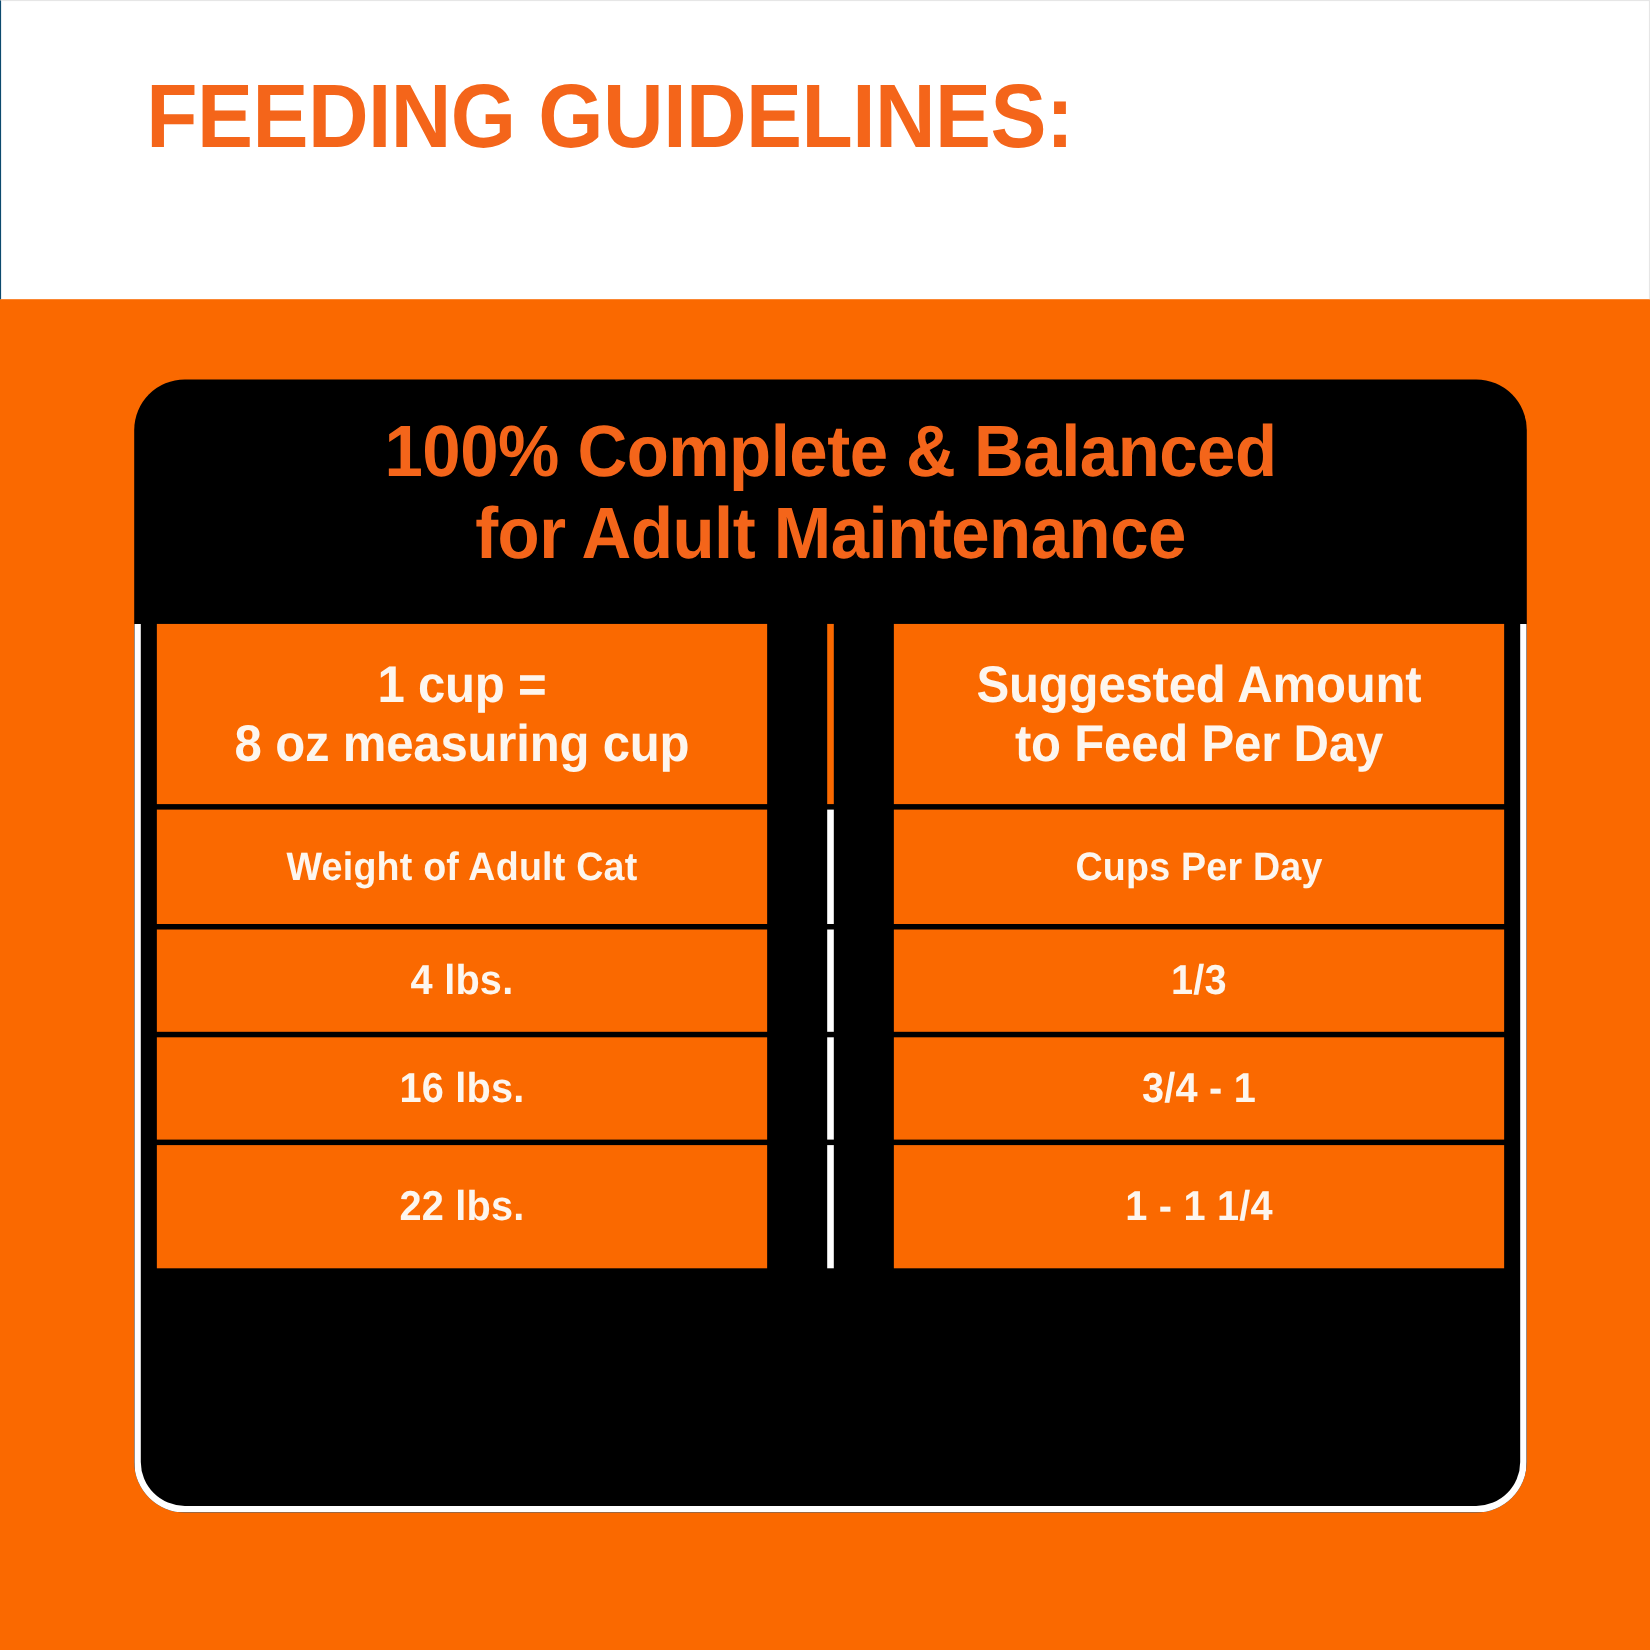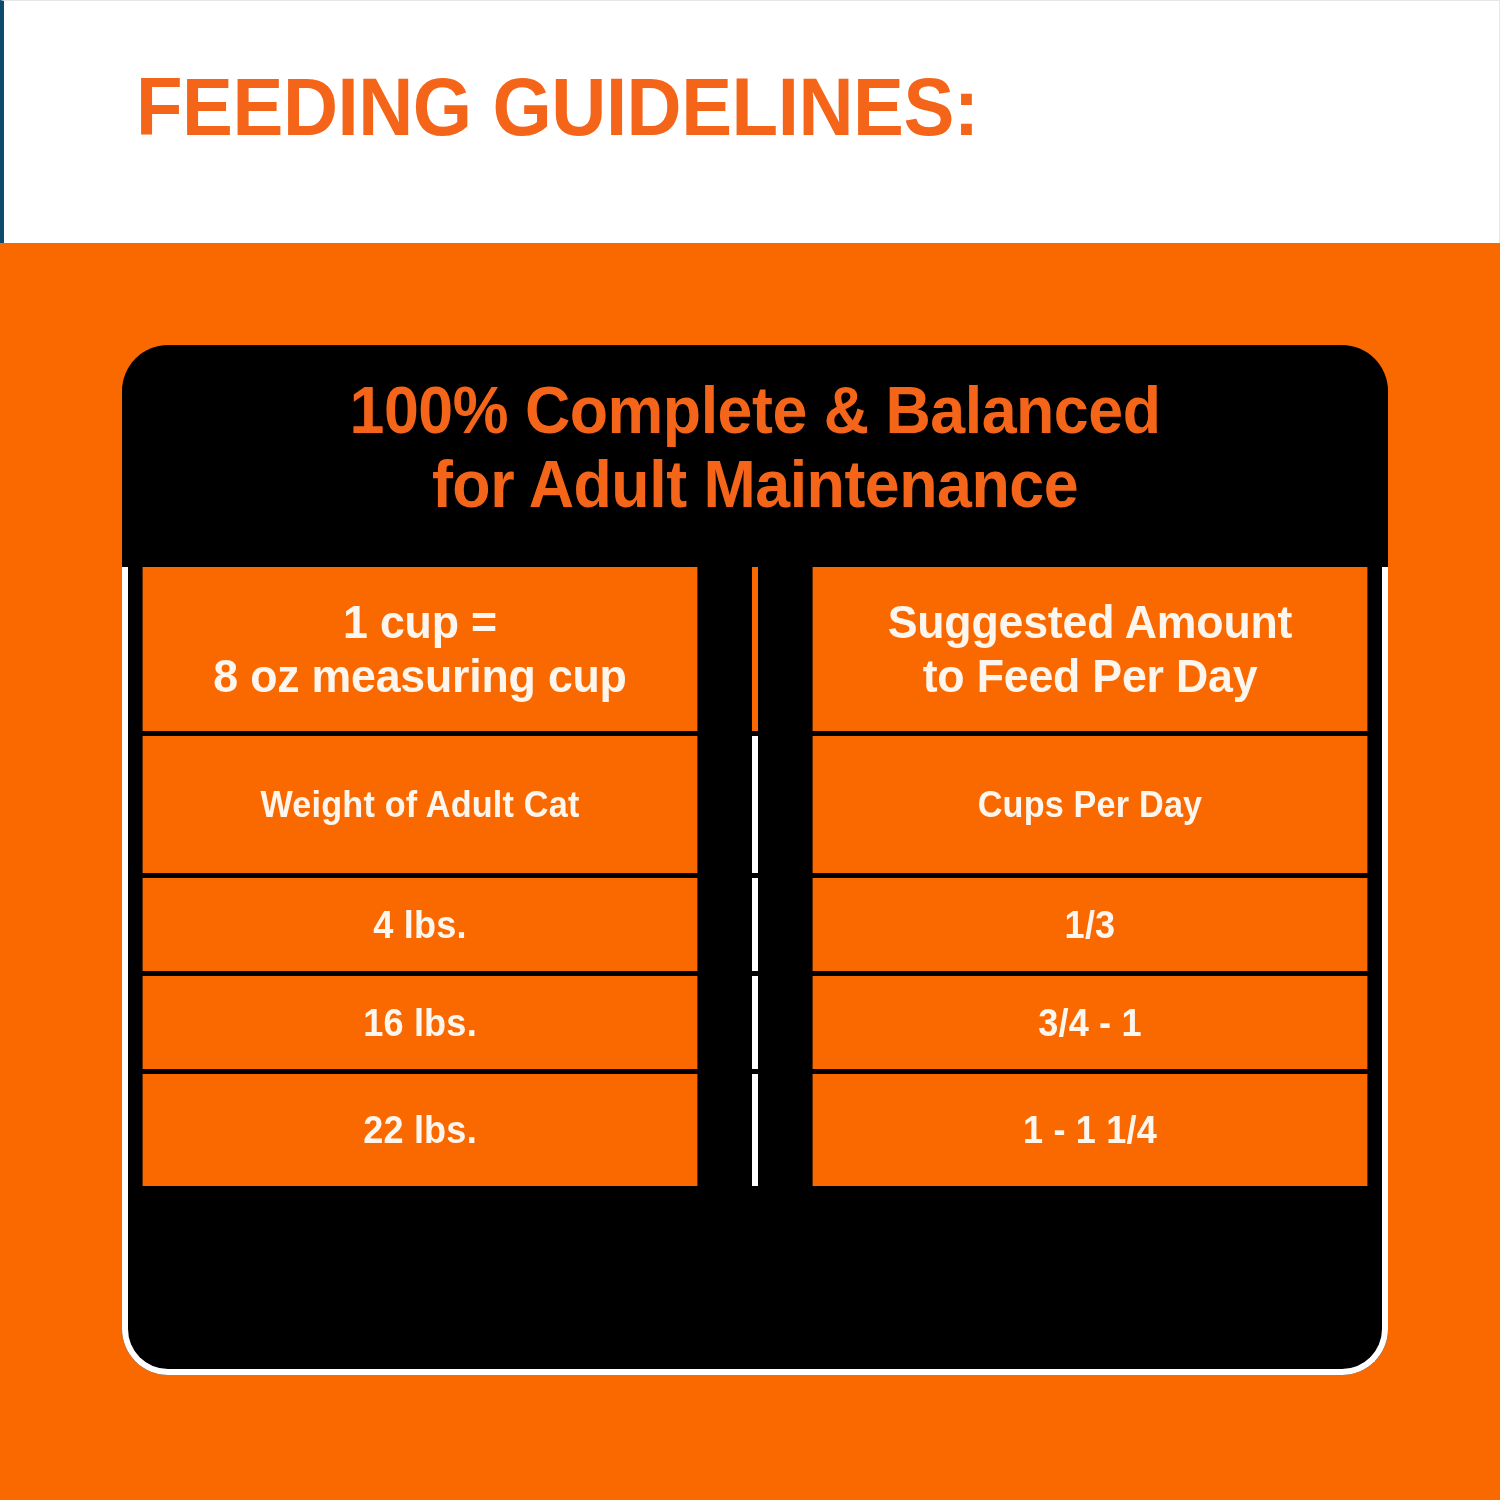--- a/index.html
+++ b/index.html
@@ -21,24 +21,24 @@
     background: #fa6900;
     box-sizing: border-box;
   }
 
   
   .banner {
     position: absolute;
     left: 0;
     top: 0;
     width: 1500px;
-    height: 243px;
+    height: 272px;
     background: #ffffff;
     border-top: 1px solid #e6e6e6;
-    border-left: 4px solid #0c4a6e;
+    border-left: 1px solid #0c4a6e;
     border-right: 1px solid #e6e6e6;
     box-sizing: border-box;
   }
   .banner-title {
     position: absolute;
     left: 132px;
     top: 58px;
     font-size: 82px;
     line-height: 96px;
     font-weight: 700;
@@ -116,21 +116,21 @@
   
   .row-head1 { height: 164px; }
   .row-head1 .cell {
     font-size: 47px;
     line-height: 54px;
     letter-spacing: -0.2px;
     transform: scaleX(0.95);
   }
 
   
-  .row-head2 { height: 137px; margin-top: 5px; }
+  .row-head2 { height: 104px; margin-top: 5px; }
   .row-head2 .cell {
     font-size: 36px;
     line-height: 42px;
     letter-spacing: 0.2px;
     transform: scaleX(0.95);
   }
 
   
   .row-data { height: 93px; margin-top: 5px; }
   .row-data .cell {

